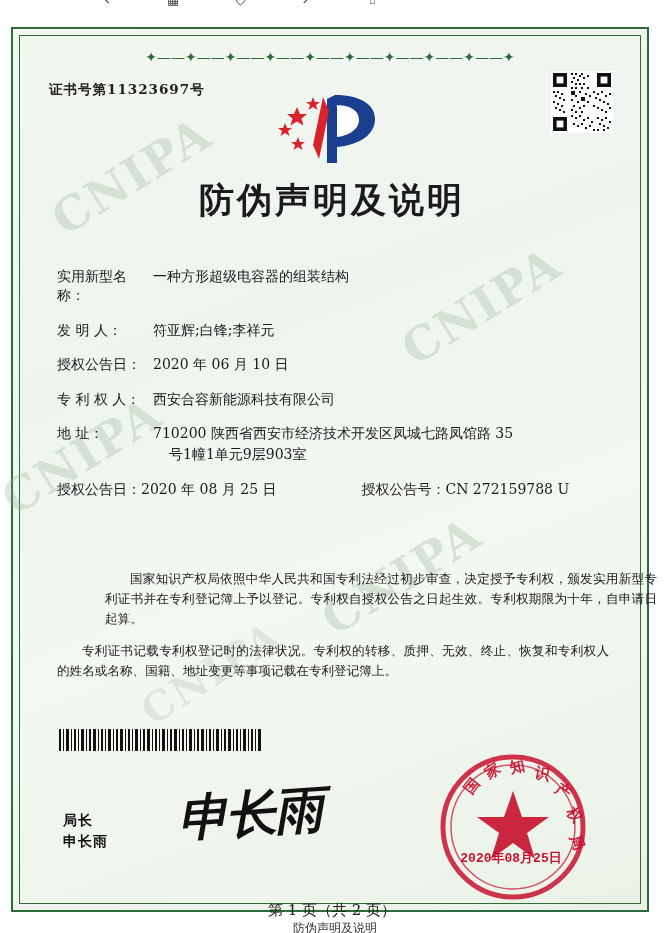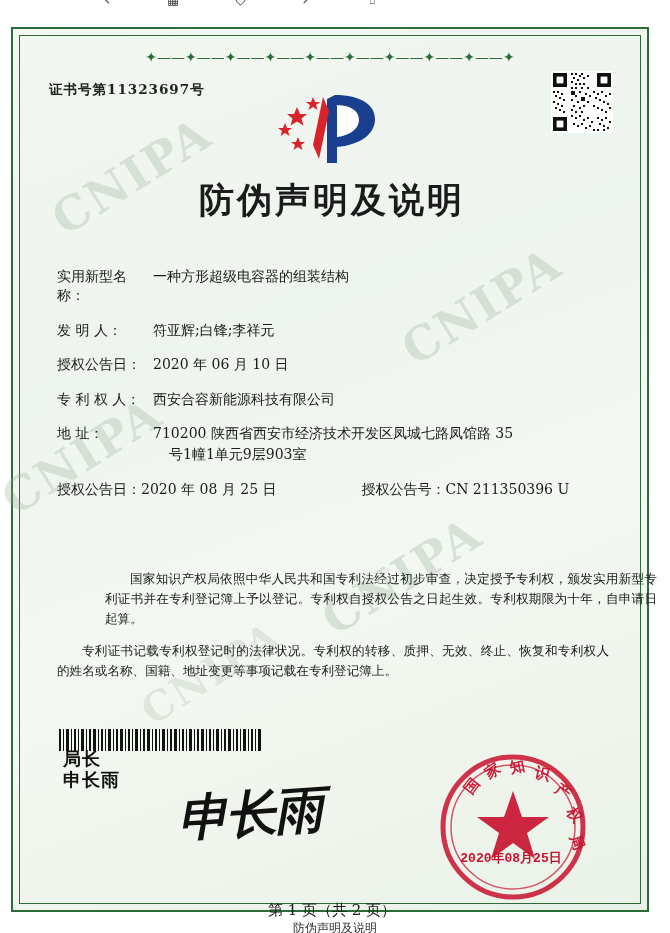--- a/index.html
+++ b/index.html
@@ -52,21 +52,21 @@
 
   .para{position:absolute;left:44px;width:552px;font-size:12.6px;color:#1b1b1b;line-height:20px;text-align:justify;font-family:"DejaVu Serif","Liberation Serif",serif;}
   .p1{top:540px;margin-left:48px;}
   .p2{top:612px;}
   .indent{text-indent:25px;display:block;}
 
   
   .barcode{position:absolute;left:46px;top:700px;width:205px;height:22px;}
 
   
-  .sigtitle{position:absolute;left:50px;top:719px;font-size:18px;font-weight:bold;color:#111;font-family:"DejaVu Serif","Liberation Serif",serif;line-height:21px;letter-spacing:1px;}
+  .sigtitle{position:absolute;left:50px;top:781px;font-size:14px;font-weight:bold;color:#111;font-family:"DejaVu Serif","Liberation Serif",serif;line-height:21px;letter-spacing:1px;}
   .sighand{position:absolute;left:165px;top:752px;font-size:50px;color:#111;font-family:"DejaVu Serif","Liberation Serif",serif;font-style:italic;font-weight:bold;letter-spacing:-2px;transform:rotate(-4deg);}
 
   
   .seal{position:absolute;right:62px;top:722px;width:152px;height:152px;}
   .sealdate{position:absolute;right:70px;top:820px;width:140px;text-align:center;font-size:13px;color:#c8102e;font-family:Liberation Mono, monospace;font-weight:bold;}
 
   .pagefoot{position:absolute;left:0;top:872px;width:638px;text-align:center;font-size:15px;color:#1b1b1b;font-family:"DejaVu Serif","Liberation Serif",serif;}
 
   .bottomcut{position:absolute;left:0;top:920px;width:670px;text-align:center;font-size:12px;color:#333;overflow:hidden;height:13px;font-family:Liberation Serif, serif;}
 </style>
@@ -226,21 +226,21 @@
         <div class="frow">
           <span class="flabel">地 址：</span><span class="fval">710200 陕西省西安市经济技术开发区凤城七路凤馆路 35</span>
           <span class="fval2">号1幢1单元9层903室</span>
         </div>
 
         <div class="frow tworow">
           <span class="left">
             <span>授权公告日：</span><span>2020 年 08 月 25 日</span>
           </span>
           <span class="right">
-            <span>授权公告号：</span><span>CN 211350396 U</span>
+            <span>授权公告号：</span><span>CN 272159788 U</span>
           </span>
         </div>
 
       </div>
 
       <div class="para p1">
         <span class="indent">国家知识产权局依照中华人民共和国专利法经过初步审查，决定授予专利权，颁发实用新型专利证书并在专利登记簿上予以登记。专利权自授权公告之日起生效。专利权期限为十年，自申请日起算。</span>
       </div>
 
       <div class="para p2">

